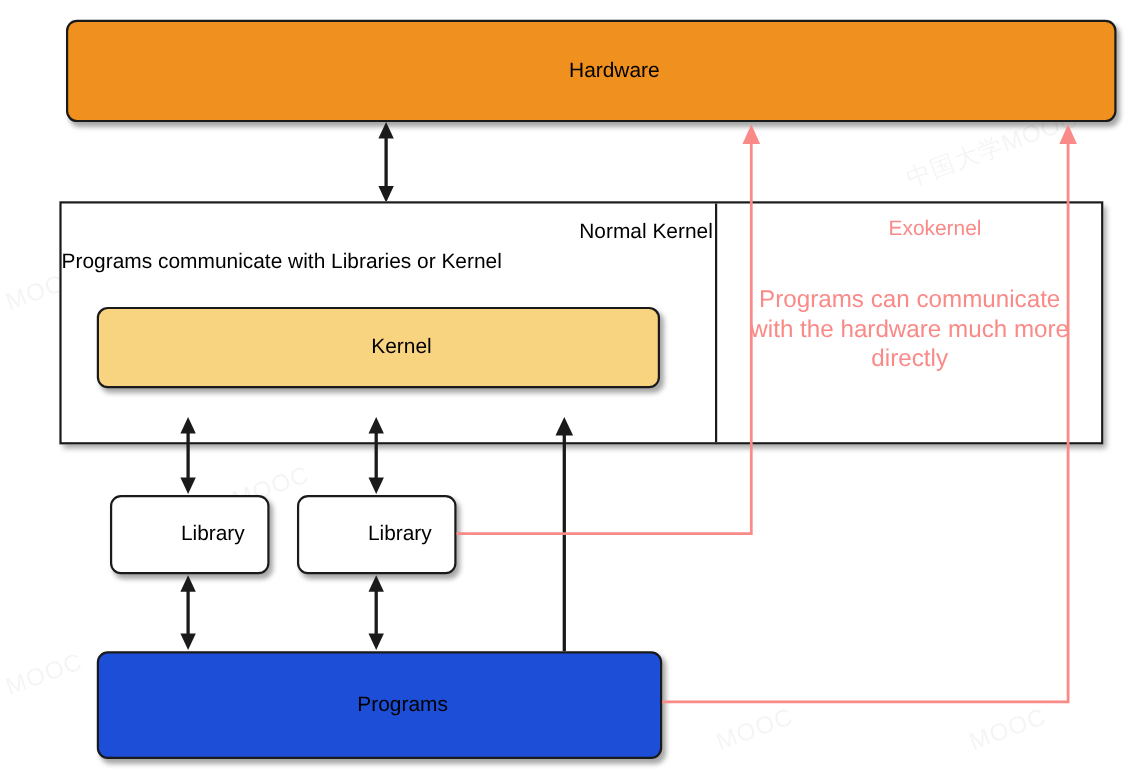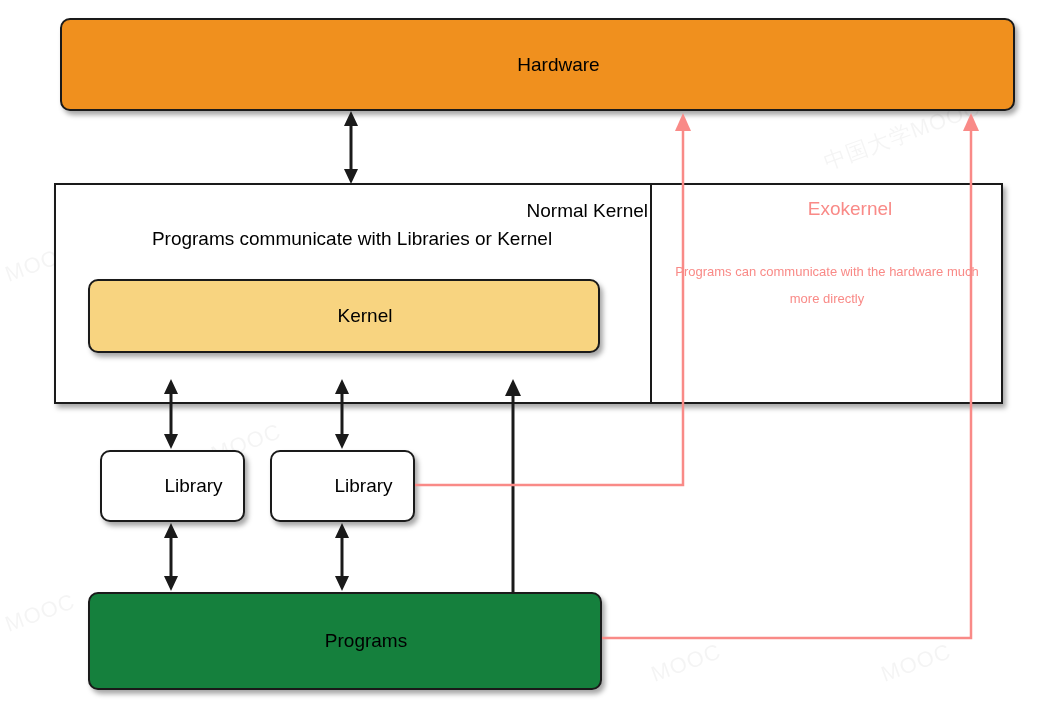--- a/index.html
+++ b/index.html
@@ -58,21 +58,21 @@
     width: 592px;
     text-align: right;
     font-size: 19px;
     color: #000;
     line-height: 26px;
   }
   #normal-kernel-subtitle {
     position: absolute;
     left: 56px; top: 226px;
     width: 592px;
-    text-align: center;
+    text-align: left;
     font-size: 19px;
     color: #000;
     line-height: 26px;
   }
 
   #kernel-box {
     left: 88px; top: 279px;
     width: 512px; height: 74px;
     background: #f8d480;
     font-size: 19px;
@@ -84,34 +84,34 @@
     width: 396px;
     text-align: center;
     font-size: 19px;
     color: #f98a87;
   }
   #exokernel-desc {
     position: absolute;
     left: 672px; top: 258px;
     width: 310px;
     text-align: center;
-    font-size: 13px;
+    font-size: 22px;
     color: #f98a87;
     line-height: 27px;
   }
 
   
   #library-1 { left: 100px; top: 450px; width: 145px; height: 72px; background:#fff; font-size:19px; }
   #library-2 { left: 270px; top: 450px; width: 145px; height: 72px; background:#fff; font-size:19px; }
 
   
   #programs-box {
     left: 88px; top: 592px;
     width: 514px; height: 98px;
-    background: #15803d;
+    background: #1d4ed8;
     font-size: 19px;
   }
 
   
   .conn { position: absolute; }
   svg.conn { overflow: visible; }
   .blk-line  { stroke: #1a1a1a; stroke-width: 3; }
   .red-line  { stroke: #f98a87; stroke-width: 2.5; fill: none; }
   .blk-fill  { fill: #1a1a1a; }
   .red-fill  { fill: #f98a87; }

